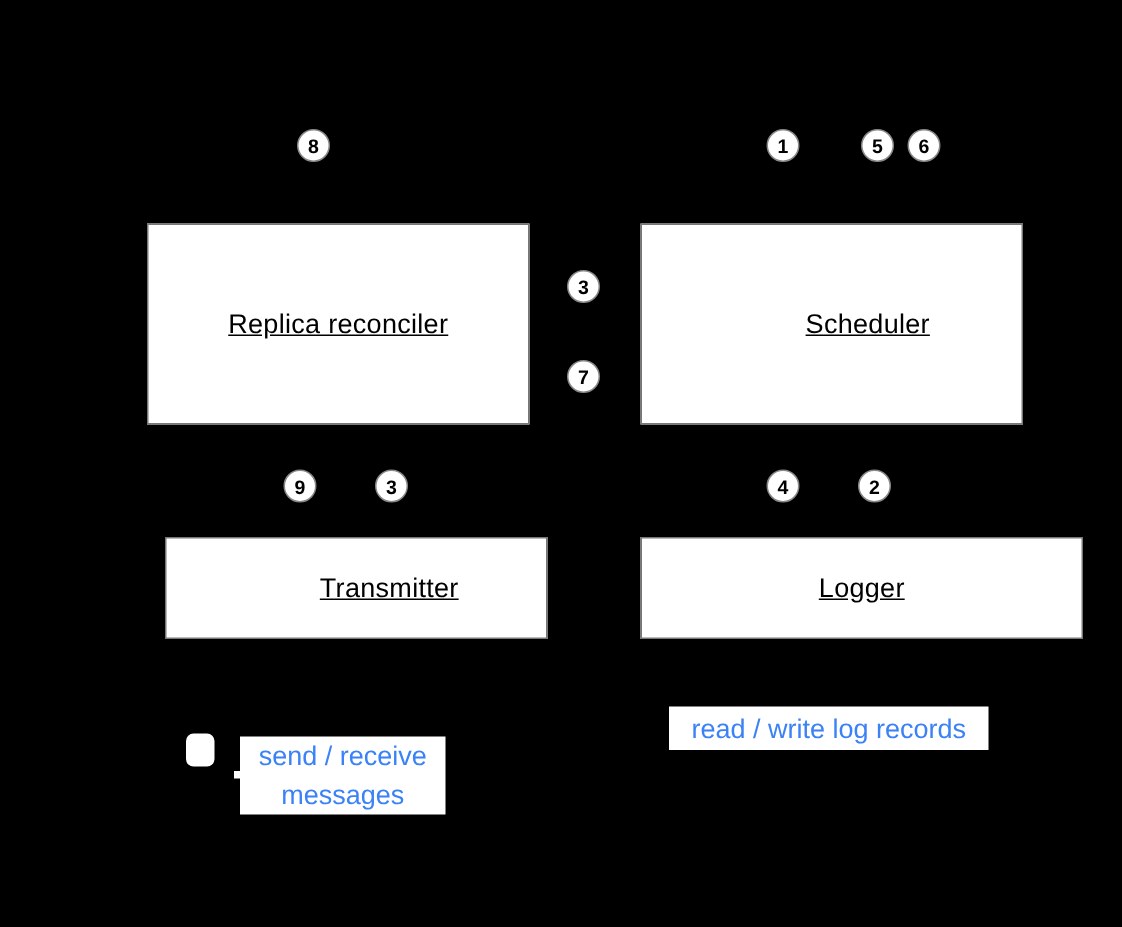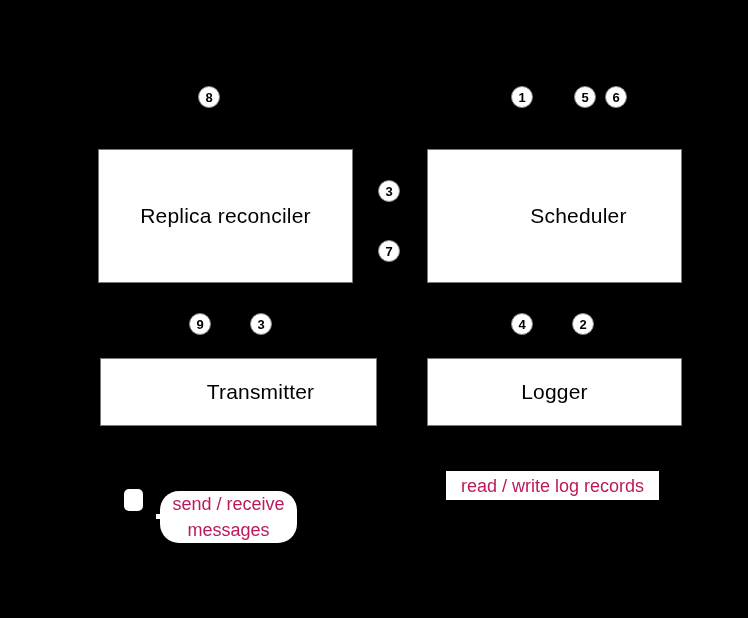--- a/index.html
+++ b/index.html
@@ -22,44 +22,45 @@
     position: absolute;
     background: #ffffff;
     border: 1px solid #777777;
     box-sizing: border-box;
     display: flex;
     align-items: center;
     justify-content: center;
     color: #000000;
   }
   .node .node-label {
-    font-size: 21px;
+    font-size: 18px;
     letter-spacing: 0.2px;
     white-space: nowrap;
+    text-decoration: underline;
   }
   .marker {
     position: absolute;
     width: 22px;
     height: 22px;
     box-sizing: border-box;
     background: #ffffff;
     border: 1px solid #888888;
     border-radius: 50%;
     color: #000000;
     font-size: 13px;
     font-weight: bold;
     display: flex;
     align-items: center;
     justify-content: center;
     line-height: 1;
   }
   .annotation {
     position: absolute;
     background: #ffffff;
-    color: #be185d;
+    color: #3b82f6;
     box-sizing: border-box;
     display: flex;
     align-items: center;
     justify-content: center;
     text-align: center;
     font-size: 18px;
     line-height: 26px;
     white-space: pre-line;
   }
   .artifact {
@@ -73,44 +74,44 @@
 <div class="stage">
 
   <div class="node" style="left:98px; top:149px; width:255px; height:134px;">
     <span class="node-label">Replica reconciler</span>
   </div>
 
   <div class="node" style="left:427px; top:149px; width:255px; height:134px;padding-left:48px;">
     <span class="node-label">Scheduler</span>
   </div>
 
-  <div class="node" style="left:100px; top:358px; width:277px; height:68px;padding-left:44px;">
+  <div class="node" style="left:110px; top:358px; width:255px; height:68px;padding-left:44px;">
     <span class="node-label">Transmitter</span>
   </div>
 
-  <div class="node" style="left:427px; top:358px; width:255px; height:68px;">
+  <div class="node" style="left:427px; top:358px; width:295px; height:68px;">
     <span class="node-label">Logger</span>
   </div>
 
   <div class="marker" style="left:198px; top:86px;">8</div>
 
   <div class="marker" style="left:511px; top:86px;">1</div>
   <div class="marker" style="left:574px; top:86px;">5</div>
   <div class="marker" style="left:605px; top:86px;">6</div>
 
   <div class="marker" style="left:378px; top:180px;">3</div>
   <div class="marker" style="left:378px; top:240px;">7</div>
 
   <div class="marker" style="left:189px; top:313px;">9</div>
   <div class="marker" style="left:250px; top:313px;">3</div>
 
   <div class="marker" style="left:511px; top:313px;">4</div>
   <div class="marker" style="left:572px; top:313px;">2</div>
 
-  <div class="annotation" style="left:160px; top:491px; width:137px; height:52px;border-radius:19px;">send / receive
+  <div class="annotation" style="left:160px; top:491px; width:137px; height:52px;">send / receive
 messages</div>
 
   <div class="annotation" style="left:446px; top:471px; width:213px; height:29px;">read / write log records</div>
 
   <div class="artifact" style="left:124px; top:489px; width:19px; height:22px; border-radius:5px;"></div>
   <div class="artifact" style="left:156px; top:514px; width:4px; height:5px;"></div>
 
 </div>
 
 </body></html>

